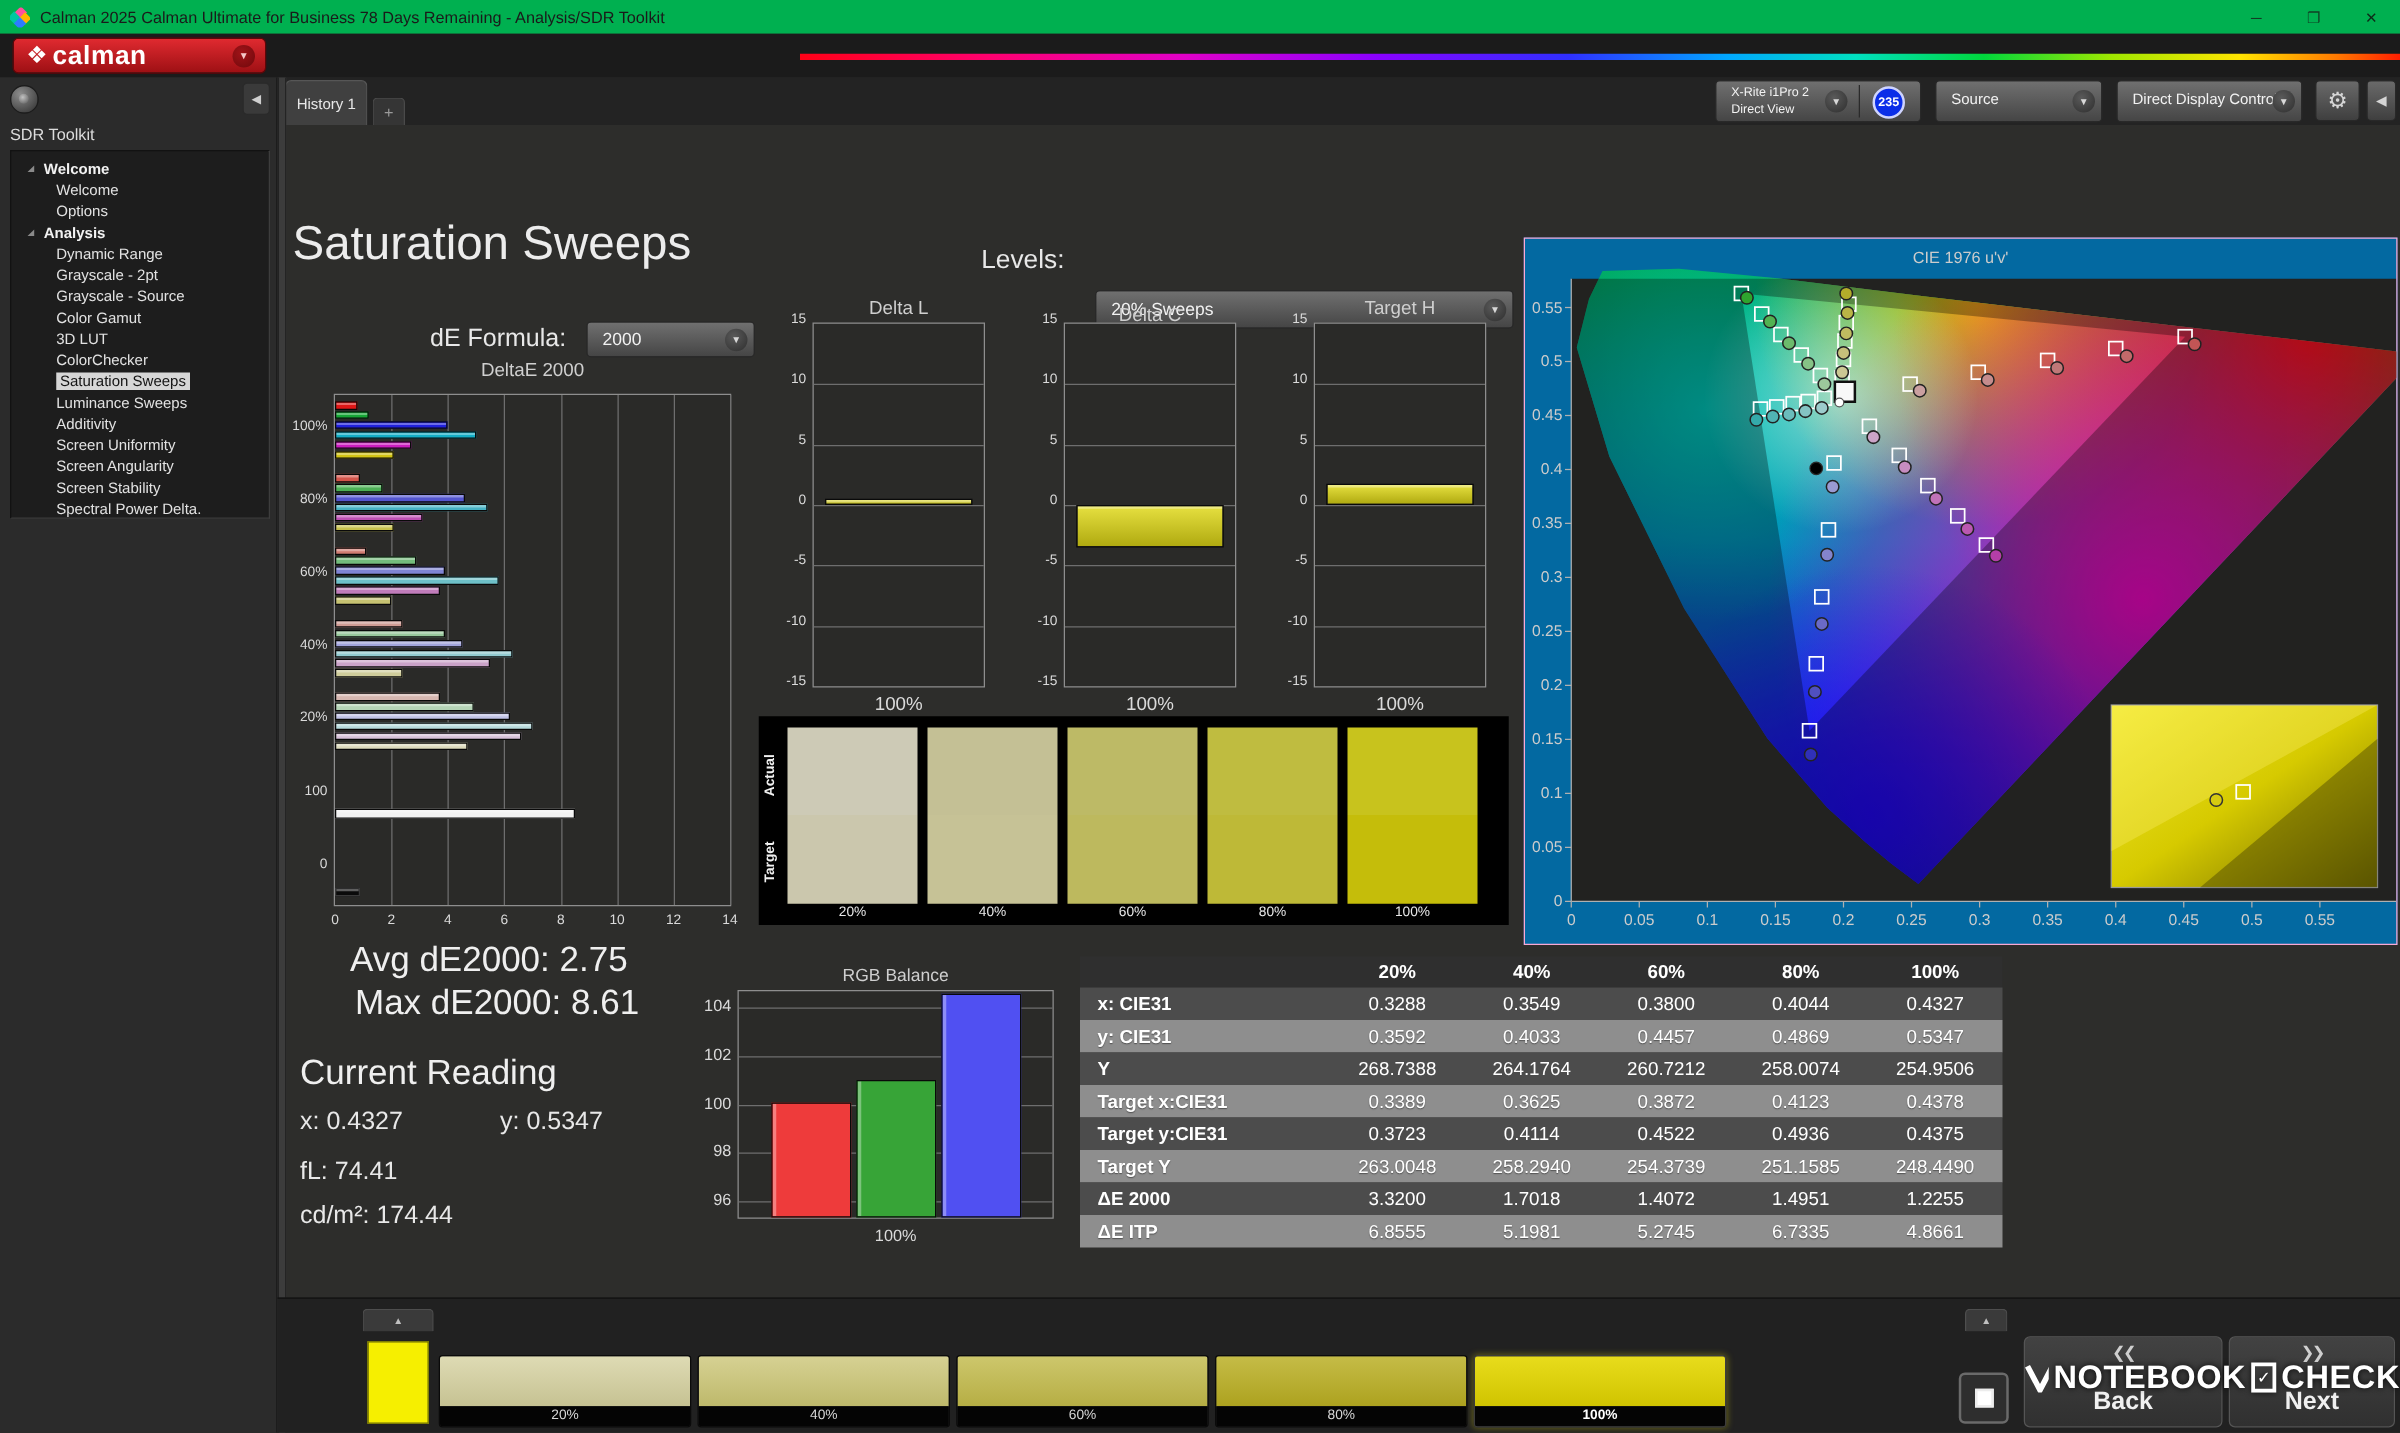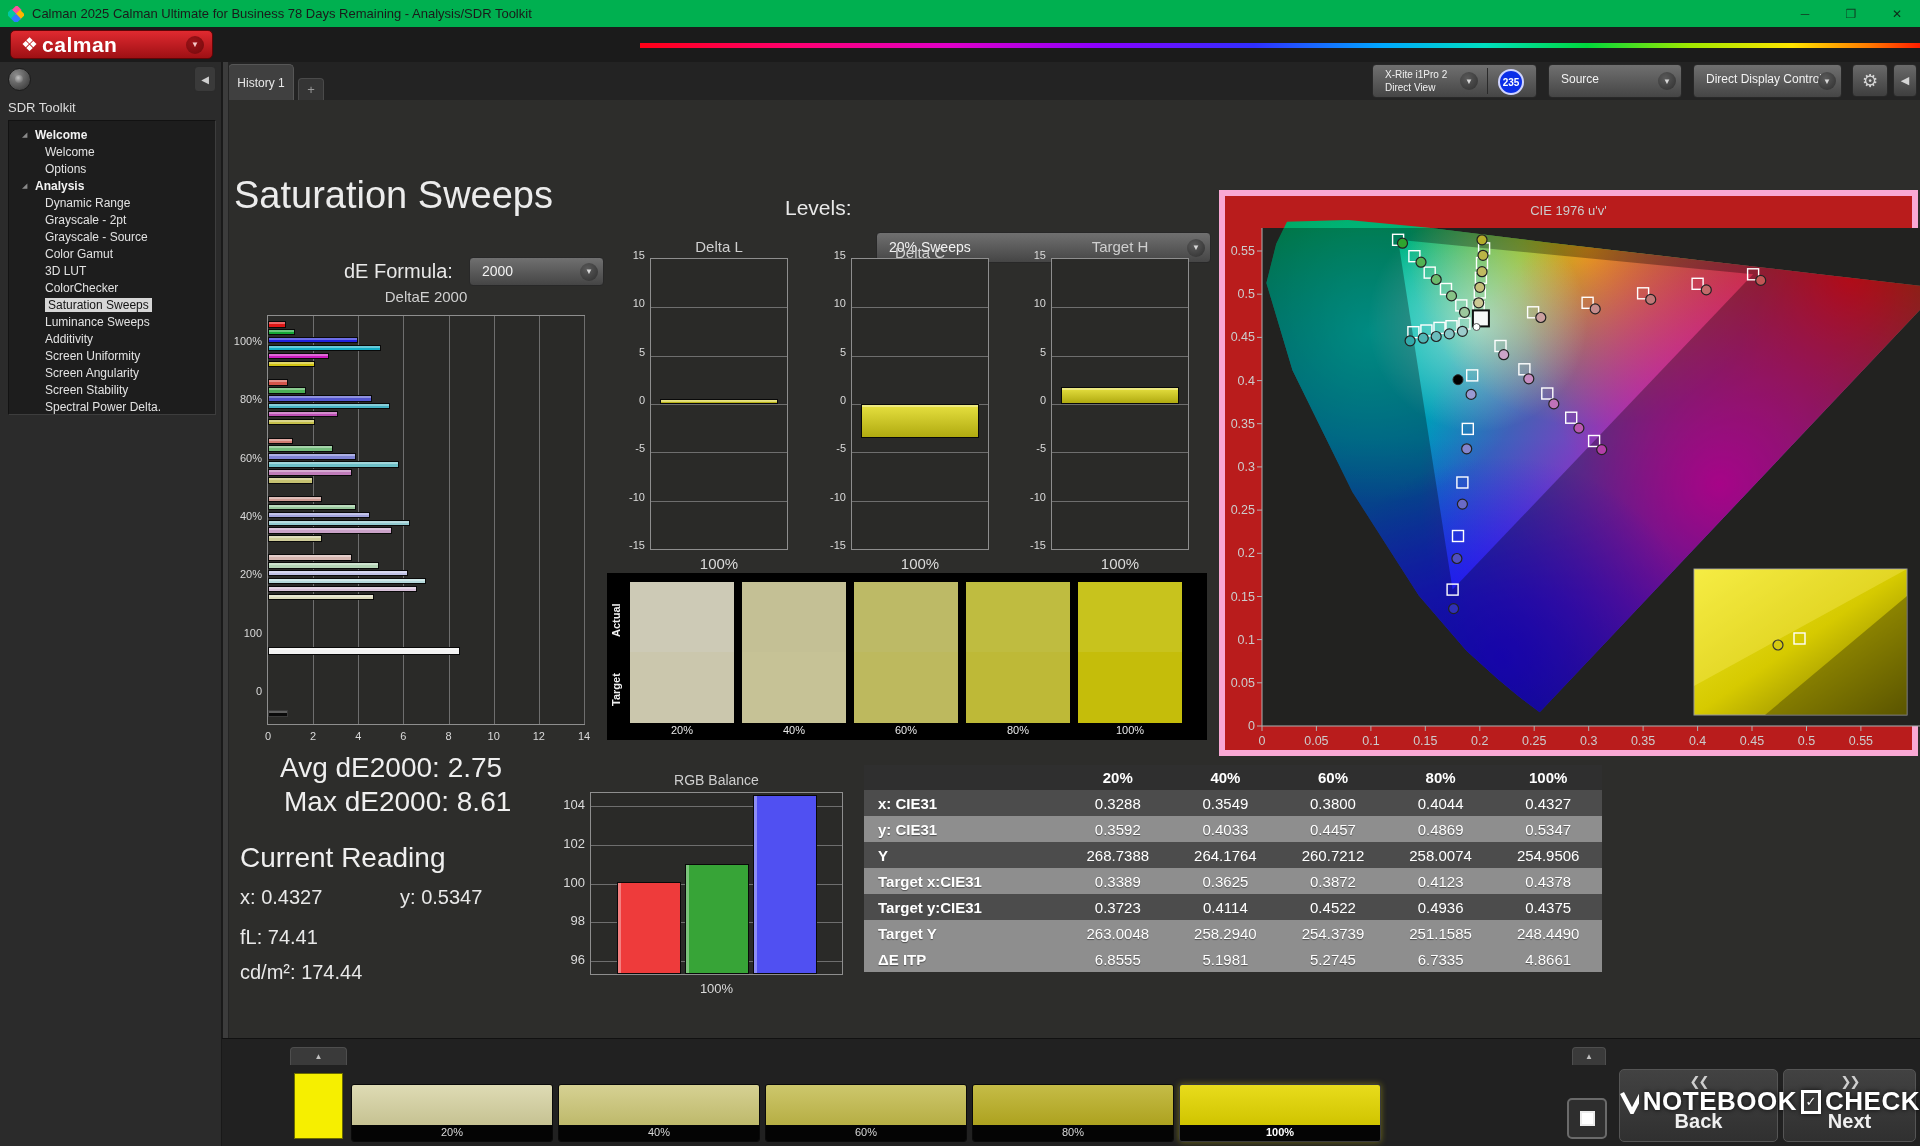--- a/index.html
+++ b/index.html
@@ -100,22 +100,22 @@
   .xlab { position:absolute; font-size:15px; color:#dadada; text-align:center; }
 
   
   #swatch-strip { position:absolute; left:385px; top:473px; width:600px; height:167px; background:#000; }
   .rotlab { position:absolute; left:3px; width:16px; color:#f0f0f0; font-size:11px; font-weight:bold;
     writing-mode:vertical-rl; transform:rotate(180deg); text-align:center; }
   .sw-cell { position:absolute; }
   .sw-label { position:absolute; font-size:11px; color:#e8e8e8; text-align:center; }
 
   
-  #cie-panel { position:absolute; left:997px; top:90px; width:699px; height:566px; background:#b91c1c;
-    border:6px solid #f9a8d4; }
+  #cie-panel { position:absolute; left:997px; top:90px; width:699px; height:566px; background:#0369a1;
+    border:1px solid #f9a8d4; }
   #cie-title { position:absolute; left:0; top:7px; width:100%; text-align:center; font-size:13px; color:#cccccc; }
   #cie-svg { position:absolute; left:0; top:0; }
 
   
   .bigstat { position:absolute; font-size:28px; color:#efefef; }
   .midstat { position:absolute; font-size:20px; color:#e8e8e8; }
 
   
   #results-table { position:absolute; left:642px; top:665px; width:738px; }
   .trow { display:flex; height:26px; align-items:center; font-size:15px; color:#fff; }
@@ -702,20 +702,28 @@
         <div class="tcell">0.4375</div>
       </div>
       <div class="trow light">
         <div class="tcell-label">Target Y</div>
         <div class="tcell">263.0048</div>
         <div class="tcell">258.2940</div>
         <div class="tcell">254.3739</div>
         <div class="tcell">251.1585</div>
         <div class="tcell">248.4490</div>
       </div>
+      <div class="trow dark">
+        <div class="tcell-label">ΔE 2000</div>
+        <div class="tcell">3.3200</div>
+        <div class="tcell">1.7018</div>
+        <div class="tcell">1.4072</div>
+        <div class="tcell">1.4951</div>
+        <div class="tcell">1.2255</div>
+      </div>
       <div class="trow light">
         <div class="tcell-label">ΔE ITP</div>
         <div class="tcell">6.8555</div>
         <div class="tcell">5.1981</div>
         <div class="tcell">5.2745</div>
         <div class="tcell">6.7335</div>
         <div class="tcell">4.8661</div>
       </div>
     </div>
 </div>

